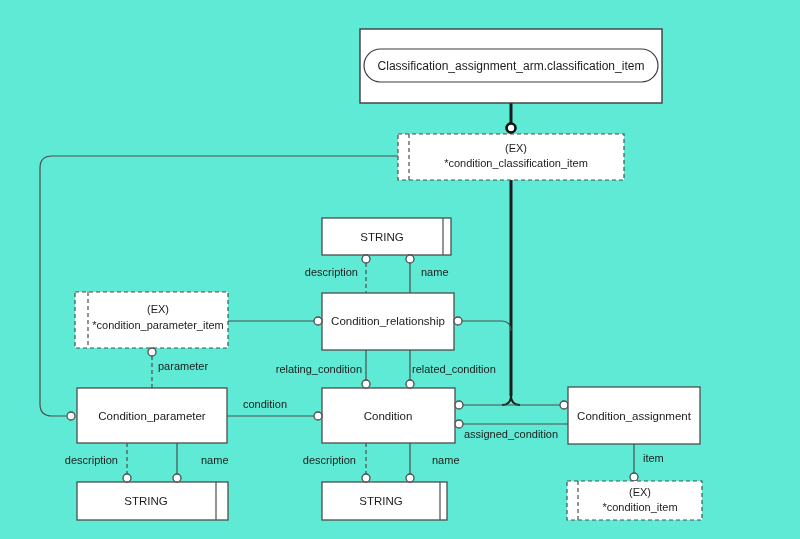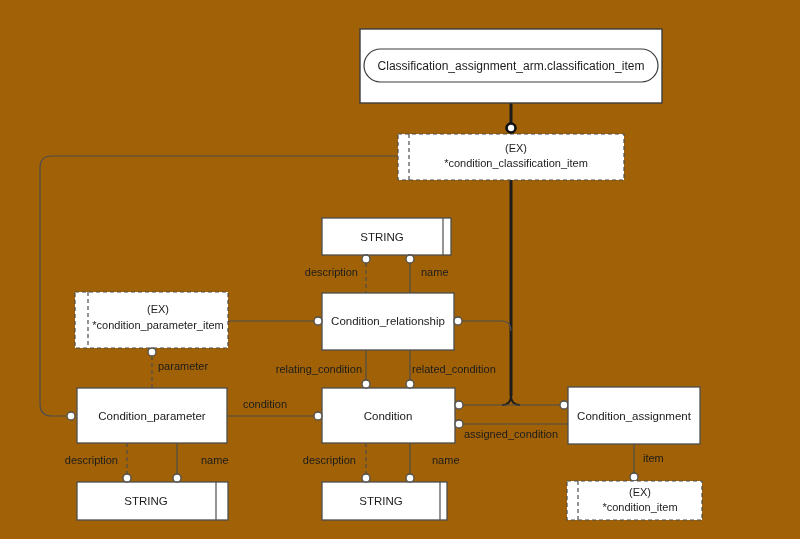--- a/index.html
+++ b/index.html
@@ -1,16 +1,16 @@
 <!DOCTYPE html>
 <html><head>
 <meta charset="utf-8">
 <style>
   html,body{margin:0;padding:0;background:#ffffff;}
-  #canvas{position:relative;width:800px;height:539px;background:#a16207;overflow:hidden;}
+  #canvas{position:relative;width:800px;height:539px;background:#5eead4;overflow:hidden;}
   svg{display:block;}
   .box{fill:#ffffff;stroke:#4d4d4d;stroke-width:1.3;}
   .schema-box{fill:#ffffff;stroke:#3c3c3c;stroke-width:1.4;}
   .stadium{fill:#ffffff;stroke:#3c3c3c;stroke-width:1.2;}
   .dashed-box{fill:#ffffff;stroke:#4d4d4d;stroke-width:1.2;stroke-dasharray:4 3;}
   .inner-bar{stroke:#4d4d4d;stroke-width:1.2;fill:none;}
   .inner-bar-dashed{stroke:#4d4d4d;stroke-width:1.2;fill:none;stroke-dasharray:4 3;}
   .line{stroke:#4d4d4d;stroke-width:1.2;fill:none;}
   .dline{stroke:#4d4d4d;stroke-width:1.2;fill:none;stroke-dasharray:4 3;}
   .thick{stroke:#1c1c1c;stroke-width:3;fill:none;}

